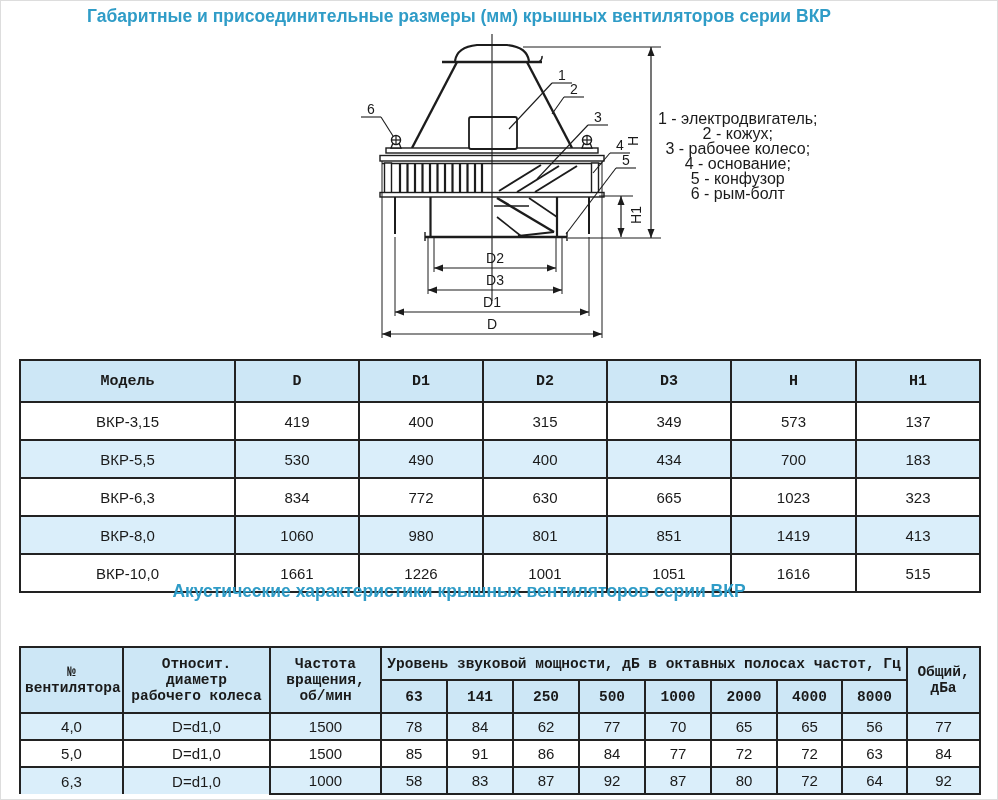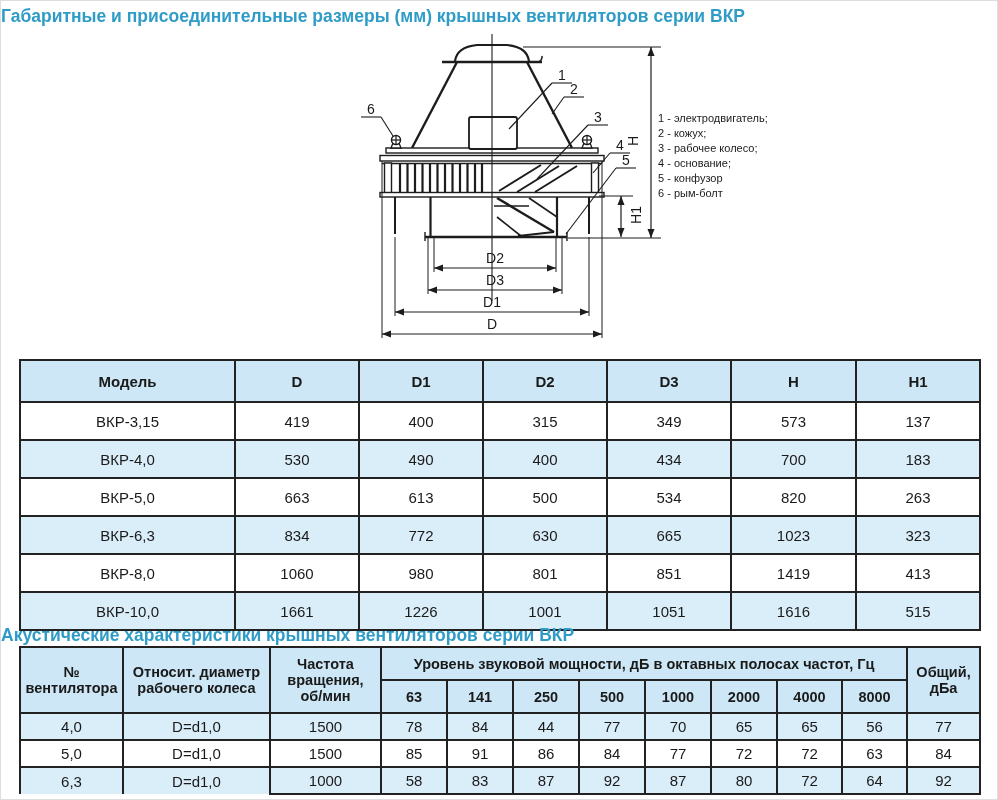--- a/index.html
+++ b/index.html
@@ -6,28 +6,28 @@
     --accent:#2f9cc7;
     --header-bg:#cde7f6;
     --row-alt:#daeefa;
     --grid:#222222;
     --text:#1a1a1a;
   }
   *{box-sizing:border-box;margin:0;padding:0;}
   html,body{width:998px;height:800px;overflow:hidden;background:#fff;}
   body{font-family:"Liberation Sans", sans-serif;color:var(--text);position:relative;}
   .page{position:absolute;inset:0;border:1px solid #ddd;background:#fff;}
-  .title{position:absolute;left:0;width:916px;text-align:left;font-size:17.5px;font-weight:bold;color:var(--accent);}
+  .title{position:absolute;left:0;width:916px;text-align:center;font-size:17.5px;font-weight:bold;color:var(--accent);}
   #title-dimensions{top:5px;}
-  #title-acoustics{top:624px;}
+  #title-acoustics{top:580px;}
   #fan-svg{position:absolute;left:330px;top:25px;}
-  .legend{position:absolute;left:657px;top:110px;font-size:11px;line-height:15px;color:#1b1b1b;}
+  .legend{position:absolute;left:657px;top:110px;font-size:16px;line-height:15px;color:#1b1b1b;text-align:center;}
   table{border-collapse:collapse;table-layout:fixed;position:absolute;left:18px;width:960px;background:#fff;}
   th,td{border:2px solid var(--grid);text-align:center;vertical-align:middle;font-size:15px;padding:1px 3px;}
-  th{background:var(--header-bg);font-weight:bold;}
+  th{background:var(--header-bg);font-weight:bold;font-family:Liberation Mono, monospace;}
   #dim-table{top:358px;}
   #dim-table thead th{height:42px;}
   #dim-table tbody td{height:38px;}
   #dim-table tbody tr:nth-child(even) td{background:var(--row-alt);}
   #acoustic-table{top:645px;border-bottom:none;}
   #acoustic-table thead th{font-size:14.5px;line-height:16px;height:33px;padding:1px 4px;}
   #acoustic-table tbody td{height:27px;}
   #acoustic-table tbody tr:nth-child(odd) td{background:var(--row-alt);}
   #acoustic-table tbody tr:last-child td:nth-child(-n+2){border-bottom:none;}
   svg text{font-family:"Liberation Sans", sans-serif;font-size:14px;fill:var(--text);}
@@ -229,36 +229,27 @@
         <tr>
           <td>ВКР-3,15</td>
           <td>419</td>
           <td>400</td>
           <td>315</td>
           <td>349</td>
           <td>573</td>
           <td>137</td>
         </tr>
         <tr>
-          <td>ВКР-4,0</td>
+          <td>ВКР-5,5</td>
           <td>530</td>
           <td>490</td>
           <td>400</td>
           <td>434</td>
           <td>700</td>
           <td>183</td>
-        </tr>
-        <tr>
-          <td>ВКР-5,0</td>
-          <td>663</td>
-          <td>613</td>
-          <td>500</td>
-          <td>534</td>
-          <td>820</td>
-          <td>263</td>
         </tr>
         <tr>
           <td>ВКР-6,3</td>
           <td>834</td>
           <td>772</td>
           <td>630</td>
           <td>665</td>
           <td>1023</td>
           <td>323</td>
         </tr>
@@ -319,21 +310,21 @@
           <th>8000</th>
         </tr>
     </thead>
     <tbody>
         <tr>
           <td>4,0</td>
           <td>D=d1,0</td>
           <td>1500</td>
           <td>78</td>
           <td>84</td>
-          <td>44</td>
+          <td>62</td>
           <td>77</td>
           <td>70</td>
           <td>65</td>
           <td>65</td>
           <td>56</td>
           <td>77</td>
         </tr>
         <tr>
           <td>5,0</td>
           <td>D=d1,0</td>

